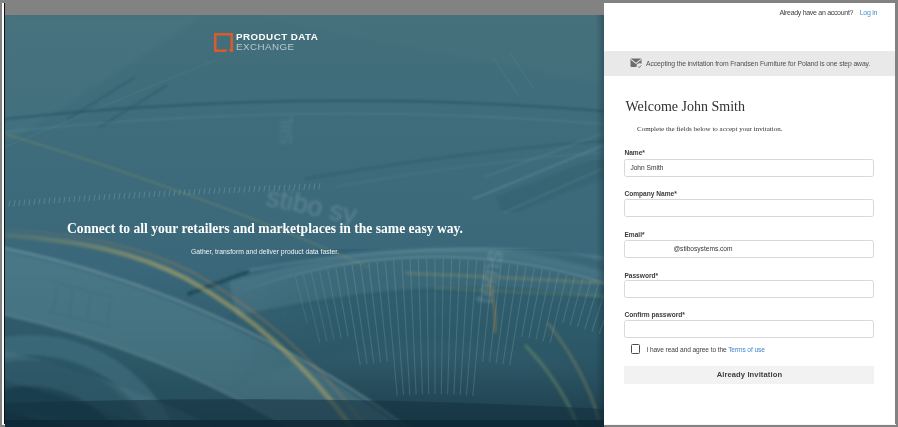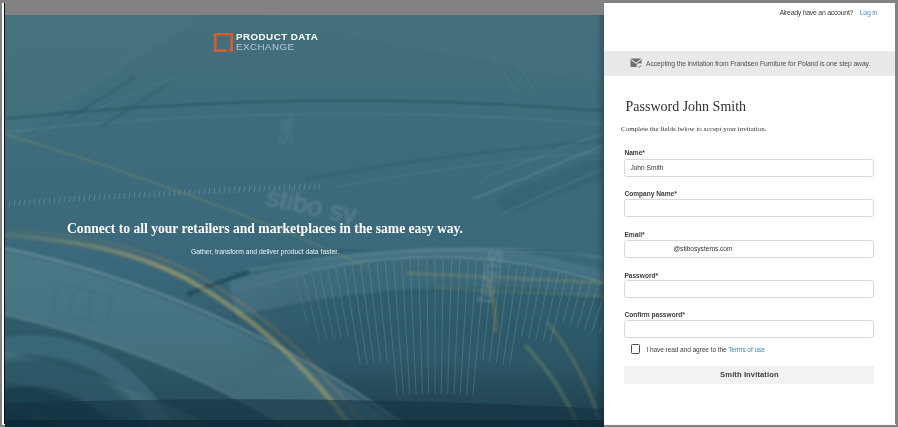--- a/index.html
+++ b/index.html
@@ -7,21 +7,21 @@
   .edge-w { left:2px; top:3px; width:1.7px; height:420.5px; background:#ffffff; }
   .edge-b { left:3.7px; top:3px; width:1.3px; height:420.5px; background:#111; }
   .left { left:5px; top:15px; width:599px; height:420.5px; overflow:hidden; }
   .right { left:604px; top:3px; width:291px; height:420.5px; background:#ffffff; }
   .toprow { position:absolute; top:5.5px; right:18px; font-size:7px; letter-spacing:-0.3px; color:#3d3d3d; }
   .toprow a { color:#4a90d2; text-decoration:none; }
   .notif { position:absolute; left:0; top:47.5px; width:291px; height:25.5px; background:#e9e9e9; }
   .notif svg { position:absolute; left:25.5px; top:6px; }
   .notif span { position:absolute; left:42px; top:9px; font-size:6.8px; letter-spacing:-0.1px; color:#4f4f4f; white-space:nowrap; }
   h1 { position:absolute; left:21.5px; top:95.5px; font-family:"Liberation Serif",serif; font-size:14px; font-weight:normal; color:#303030; }
-  .sub { position:absolute; left:17px; top:121.5px; font-family:"Liberation Serif",serif; font-size:7px; color:#333; }
+  .sub { position:absolute; left:33px; top:121.5px; font-family:"Liberation Serif",serif; font-size:7px; color:#333; }
   .grp { position:absolute; left:20.4px; width:250px; }
   .grp label { display:block; font-size:6.6px; font-weight:bold; color:#3b3b3b; }
   .inp { position:absolute; left:0; width:250px; height:18px; background:#fff; border:1px solid #d8d8d8; border-radius:2.5px; font-size:6.6px; color:#333; line-height:16px; padding:0 5px; }
   .chkrow { position:absolute; left:26.5px; top:341px; width:250px; }
   .chk { position:absolute; left:0; top:0; width:9.5px; height:9.5px; border:1.4px solid #4c4c4c; border-radius:1.5px; background:#fff; }
   .chktext { position:absolute; left:16px; top:1.5px; font-size:6.6px; letter-spacing:-0.1px; color:#3f3f3f; white-space:nowrap; }
   .chktext a { color:#3f87c9; text-decoration:none; }
   .btn { position:absolute; left:20.4px; top:362.7px; width:250px; height:18.2px; background:#f2f2f2; text-align:center; line-height:18.2px; font-size:7.6px; font-weight:bold; color:#3f3f3f; letter-spacing:0.1px; }
 </style></head>
 <body>
@@ -295,21 +295,21 @@
   <div class="toprow">Already have an account? &nbsp;&nbsp;&nbsp;<a>Log in</a></div>
   <div class="notif">
     <svg width="13" height="13" viewBox="0 0 13 13">
       <rect x="0.5" y="1.5" width="11" height="8.5" rx="1" fill="#6d6d6d"></rect>
       <path d="M 1,2.4 L 6,6.4 L 11,2.4" stroke="#e9e9e9" stroke-width="1.1" fill="none"></path>
       <circle cx="9.6" cy="9.4" r="3.1" fill="#e9e9e9"></circle>
       <path d="M 8.2,9.4 L 9.3,10.5 L 11.1,8.5" stroke="#6d6d6d" stroke-width="1" fill="none"></path>
     </svg>
     <span>Accepting the invitation from Frandsen Furniture for Poland is one step away.</span>
   </div>
-  <h1>Password John Smith</h1>
+  <h1>Welcome John Smith</h1>
   <div class="sub">Complete the fields below to accept your invitation.</div>
   <div class="grp" style="top:146.3px">
       <label>Name*</label>
       <div class="inp" style="top:9.7px">John Smith</div>
     </div>
   <div class="grp" style="top:187px">
       <label>Company Name*</label>
       <div class="inp" style="top:9.1px"></div>
     </div>
   <div class="grp" style="top:227.6px">
@@ -321,13 +321,13 @@
       <div class="inp" style="top:8.1px"></div>
     </div>
   <div class="grp" style="top:307.7px">
       <label>Confirm password*</label>
       <div class="inp" style="top:9.4px"></div>
     </div>
   <div class="chkrow">
       <div class="chk"></div>
       <div class="chktext">I have read and agree to the <a>Terms of use</a></div>
     </div>
-  <div class="btn">Smith Invitation</div>
+  <div class="btn">Already Invitation</div>
 </div>
 </body></html>

